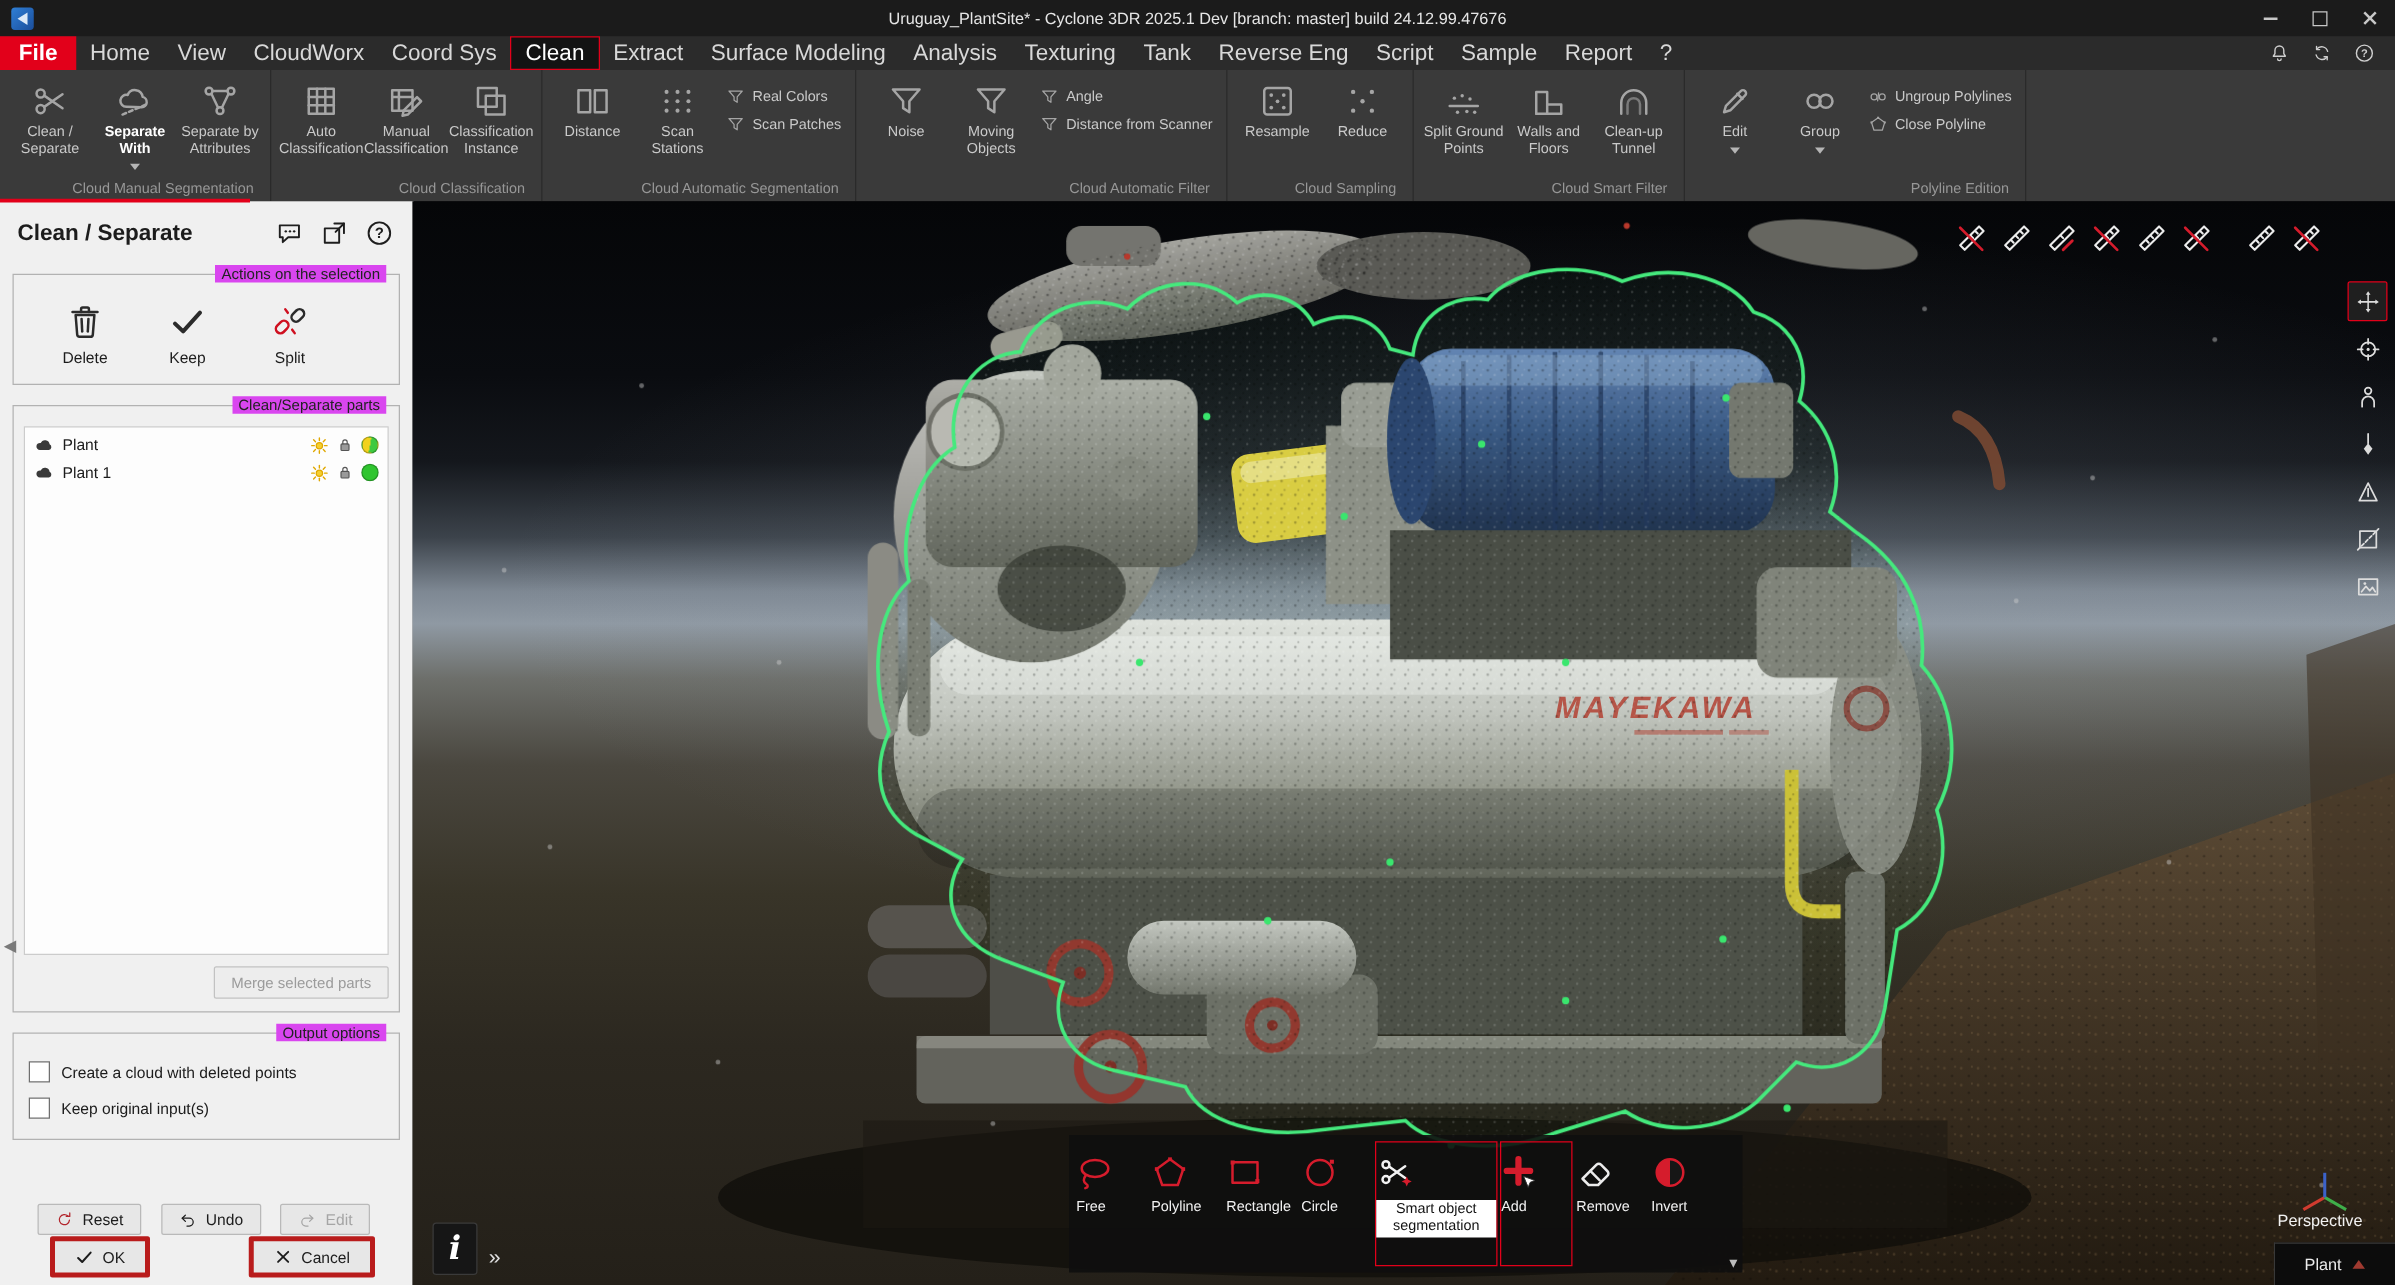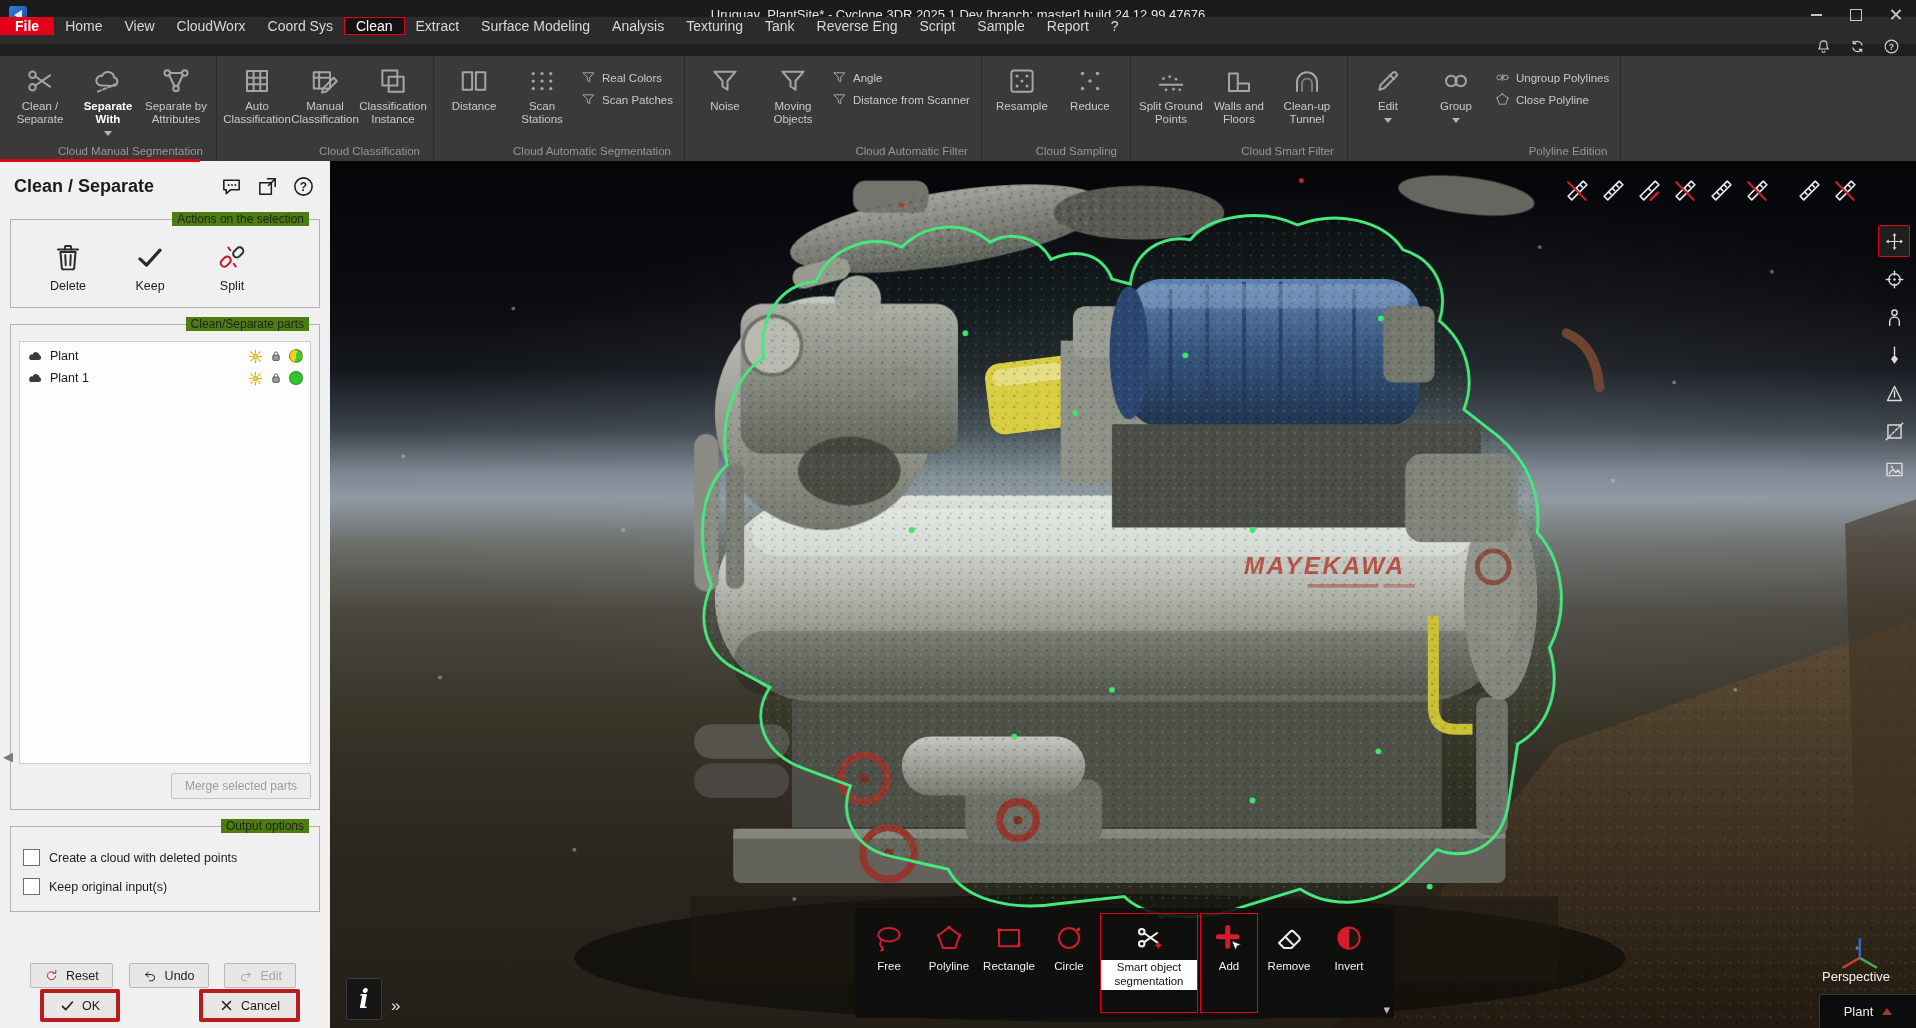--- a/index.html
+++ b/index.html
@@ -11,21 +11,21 @@
   .app-icon::after{content:"";position:absolute;left:5px;top:4px;border-top:5px solid transparent;border-bottom:5px solid transparent;border-right:8px solid #dce9f8;}
   .title-text{position:absolute;left:0;right:0;text-align:center;font-size:13px;color:#e6e6e6;pointer-events:none;}
   .win-controls{margin-left:auto;display:flex;z-index:2;}
   .win-btn{width:40px;height:29px;display:flex;align-items:center;justify-content:center;}
   .wg-min{width:11px;height:2px;background:#c8c8c8;}
   .wg-max{width:10px;height:10px;border:1.5px solid #c8c8c8;}
   .wg-close{position:relative;width:13px;height:13px;}
   .wg-close::before,.wg-close::after{content:"";position:absolute;left:5.5px;top:0;width:2px;height:13px;background:#c8c8c8;}
   .wg-close::before{transform:rotate(45deg);} .wg-close::after{transform:rotate(-45deg);}
   
-  .menubar{position:absolute;top:17px;left:0;right:0;height:27px;background:#2b2b2b;display:flex;align-items:stretch;font-size:14px;color:#d8d8d8;flex-direction:column;}
+  .menubar{position:absolute;top:29px;left:0;right:0;height:27px;background:#2b2b2b;display:flex;align-items:stretch;font-size:18px;color:#d8d8d8;}
   .menu-items{display:flex;align-items:stretch;}
   .menu-item{padding:0 11px;display:flex;align-items:center;white-space:nowrap;}
   .menu-item.accent{background:#e2001a;color:#fff;padding:0 15px;font-weight:bold;}
   .menu-item.active{background:#131313;border:1px solid #e2001a;color:#fff;}
   .menu-right{margin-left:auto;display:flex;align-items:center;gap:12px;padding-right:14px;}
   .menu-icon-btn{width:22px;height:22px;display:flex;align-items:center;justify-content:center;color:#cfcfcf;}
   .menu-icon-btn .mi{width:17px;height:17px;}
   
   .ribbon{position:absolute;top:56px;left:0;right:0;height:105px;background:#3a3a3a;border-bottom:1px solid #181818;display:flex;}
   .ribbon-groups{display:flex;flex:1;}
@@ -43,21 +43,21 @@
   .rglabel{margin-top:auto;text-align:right;font-size:11.5px;color:#979797;white-space:nowrap;padding:3px 6px 2px;}
   .ribbon-underline{position:absolute;bottom:-1px;left:0;width:200px;height:3px;background:#e2001a;z-index:3;}
   
   .panel{position:absolute;left:0;top:161px;width:330px;bottom:0;background:#f0f0f0;border-right:1px solid #8a8a8a;color:#1c1c1c;}
   .panel-header{display:flex;align-items:center;padding:12px 14px 4px;}
   .panel-title{font-size:18px;font-weight:bold;}
   .panel-hicons{margin-left:auto;display:flex;gap:10px;}
   .ph-btn{width:26px;height:26px;display:flex;align-items:center;justify-content:center;color:#1e1e1e;}
   .ph-btn .icon-svg{width:23px;height:23px;}
   .groupbox{position:relative;border:1px solid #b2b2b2;margin:16px 10px 0;padding:16px 8px 10px;}
-  .groupbox-label{position:absolute;top:-8px;right:10px;background:#4d7c0f;padding:0 5px;font-size:12px;color:#222;}
+  .groupbox-label{position:absolute;top:-8px;right:10px;background:#d946ef;padding:0 5px;font-size:12px;color:#222;}
   .actions-row{display:flex;justify-content:center;gap:18px;padding:6px 36px 4px 6px;}
   .action-btn{width:64px;display:flex;flex-direction:column;align-items:center;gap:7px;}
   .ai{width:30px;height:30px;color:#2b2b2b;}
   .alabel{font-size:12.5px;}
   .parts-box{height:458px;display:flex;flex-direction:column;}
   .parts-list{background:#fdfdfd;border:1px solid #ccc;flex:1;overflow:hidden;padding:3px 0;}
   .part-row{display:flex;align-items:center;gap:6px;height:22px;padding:0 7px;font-size:12.5px;}
   .ci{width:17px;height:17px;color:#3a3a3a;}
   .pname{color:#1c1c1c;}
   .pspacer{flex:1;}
@@ -86,21 +86,21 @@
   .measure-bar{position:absolute;top:14px;right:56px;display:flex;gap:6px;align-items:center;}
   .m-btn{width:30px;height:30px;display:flex;align-items:center;justify-content:center;}
   .m-btn .icon-svg{width:25px;height:25px;color:#ececec;}
   .m-gap{margin-left:16px;}
   .nav-bar{position:absolute;top:64px;right:6px;display:flex;flex-direction:column;gap:6px;}
   .n-btn{width:30px;height:30px;display:flex;align-items:center;justify-content:center;border:1px solid transparent;border-radius:2px;}
   .n-btn.active{border-color:#e2001a;background:rgba(35,35,35,0.85);}
   .n-btn .icon-svg{width:21px;height:21px;color:#dcdcdc;}
   .sel-toolbar{position:absolute;left:525px;bottom:10px;height:100px;display:flex;align-items:stretch;gap:2px;
     background:rgba(14,14,14,0.9);padding:5px 16px 5px 5px;}
-  .tool-cell{width:56px;display:flex;flex-direction:column;align-items:center;padding-top:9px;gap:7px;
+  .tool-cell{width:56px;display:flex;flex-direction:column;align-items:flex-start;padding-top:9px;gap:7px;
     color:#f2f2f2;font-size:11.5px;text-align:center;border:1px solid transparent;}
   .tool-cell .ti{width:30px;height:30px;}
   .tool-cell.wide{width:96px;}
   .tool-cell.selected,.tool-cell.active{border-color:#e2001a;}
   .tool-cell.selected .tool-label{background:#fff;color:#111;padding:1px 3px;}
   .tool-label{line-height:1.2;}
   .bar-collapse{position:absolute;right:4px;bottom:1px;color:#bdbdbd;font-size:13px;}
   .info-cluster{position:absolute;left:16px;bottom:8px;display:flex;align-items:flex-end;gap:9px;}
   .info-btn{width:34px;height:40px;background:#161616;border:1px solid #3a3a3a;border-radius:3px;color:#fff;
     font-family:"DejaVu Serif",serif;font-style:italic;font-weight:bold;font-size:26px;display:flex;align-items:center;justify-content:center;}

